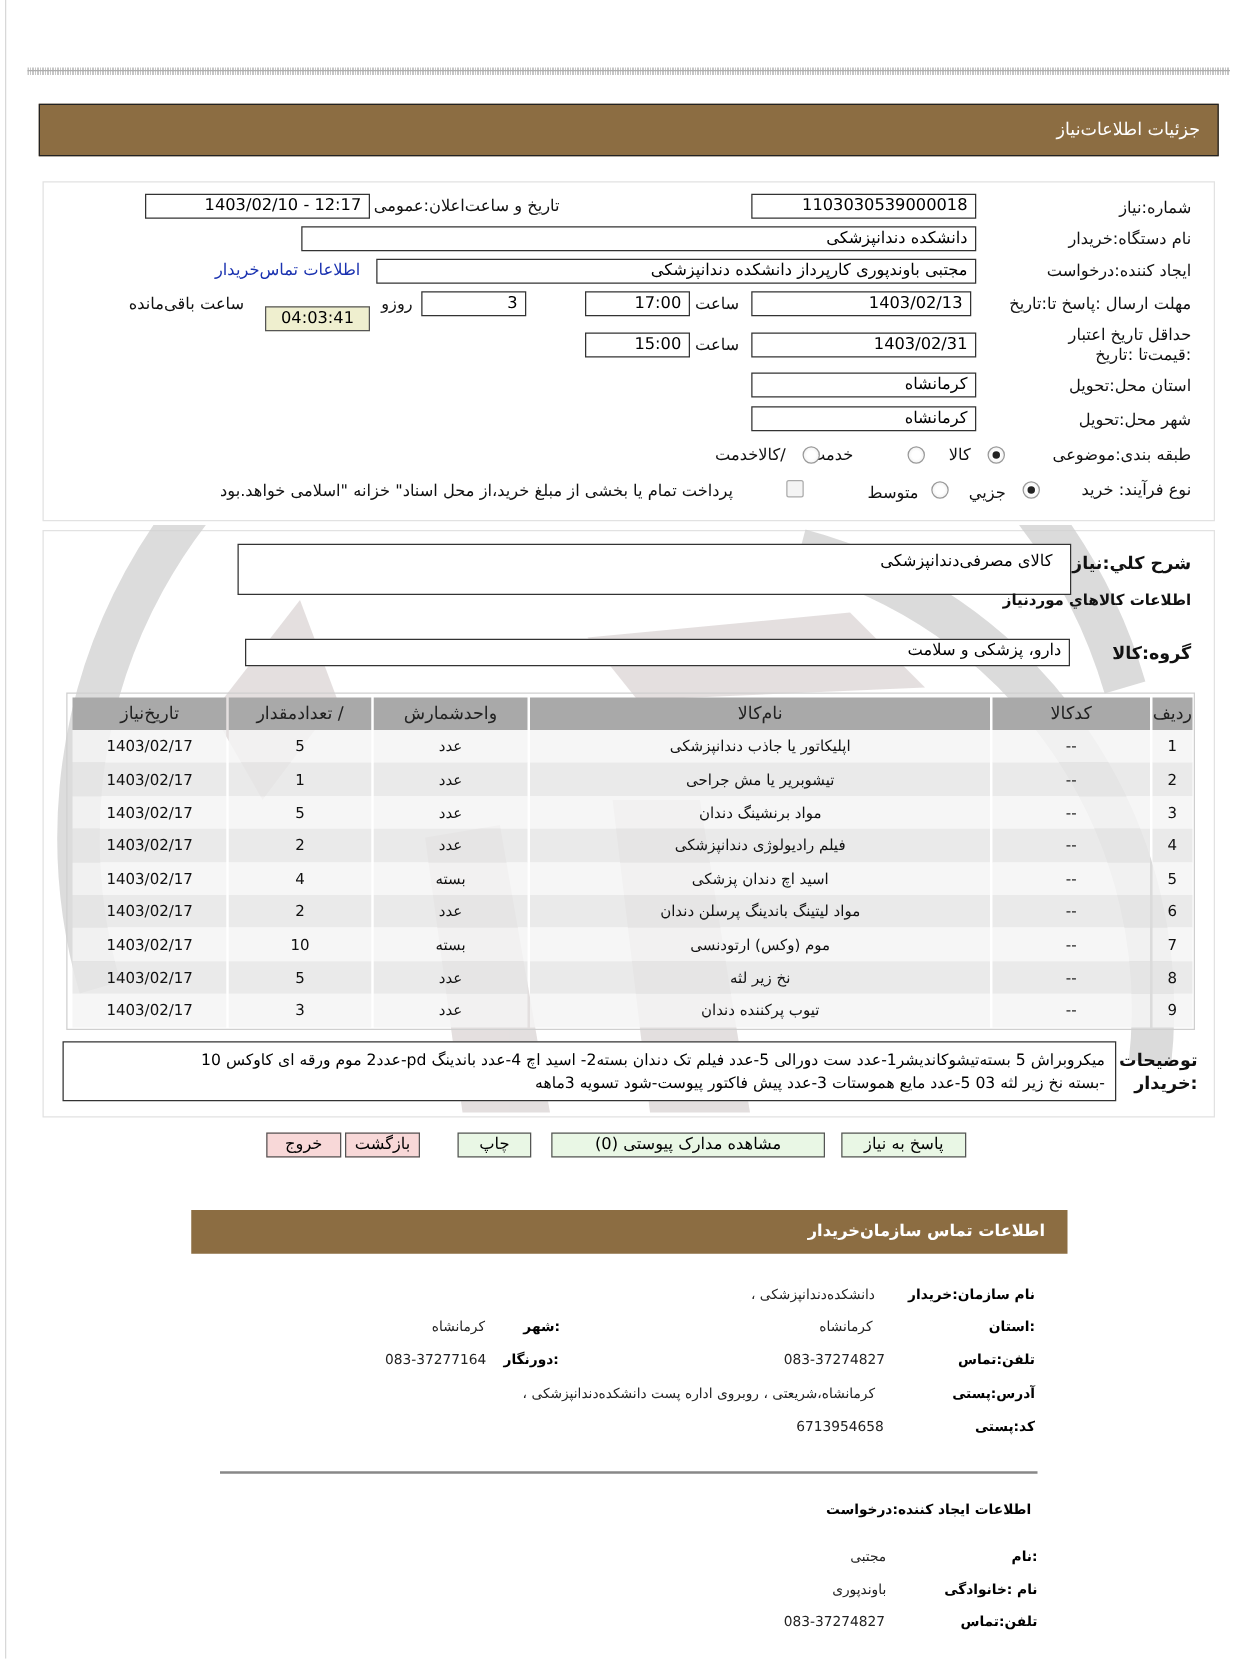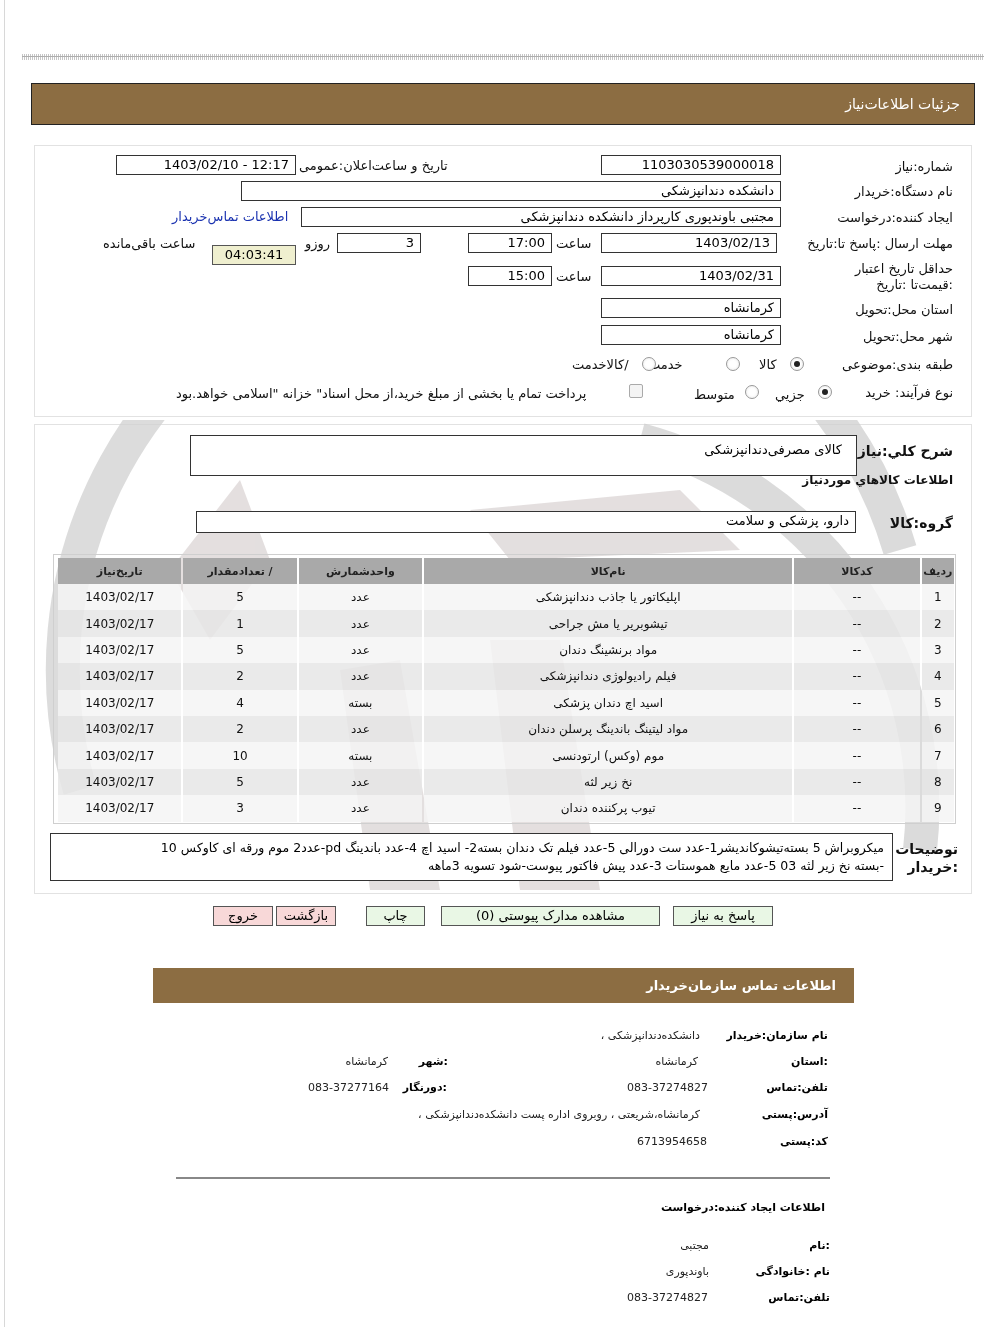--- a/index.html
+++ b/index.html
@@ -20,21 +20,21 @@
   .box.timer { background: #efefcf; border-color: #555; text-align: center; }
   .link { position: absolute; color: #1a32b0; font-size: 13px; white-space: nowrap; }
   .radio { position: absolute; width: 14px; height: 14px; border-radius: 50%; border: 1px solid #999;
     background: radial-gradient(circle, #fff 40%, #e8e8e8 100%); }
   .radio.on::after { content: ""; position: absolute; left: 3px; top: 3px; width: 6px; height: 6px; border-radius: 50%; background: #222; }
   .chk { position: absolute; width: 14px; height: 14px; border: 1px solid #aaa; border-radius: 2px; background: #f4f4f4; }
   .bold { font-weight: bold; }
   
   .wm { position: absolute; left: 40px; top: 420px; width: 920px; height: 480px; pointer-events: none; }
   table.items { position: absolute; left: 56px; top: 558px; width: 900px; border-collapse: separate; border-spacing: 2px 0; font-size: 12px; direction: rtl; }
-  table.items th { background: #a9a9a9; color: #222; height: 26px; font-weight: bold; font-size: 11px; text-align: center; }
+  table.items th { background: #a9a9a9; color: #222; height: 26px; font-weight: normal; font-size: 14px; text-align: center; }
   table.items td { height: 26.4px; text-align: center; color: #111; }
   table.items tr.odd td { background: rgba(245,245,245,.85); }
   table.items tr.even td { background: rgba(230,230,230,.85); }
   .tblframe { position: absolute; left: 53px; top: 554px; width: 903px; height: 270px; border: 1px solid #cfcfcf; }
   .btn { position: absolute; height: 20px; border: 1px solid #555; font-size: 13px; text-align: center; line-height: 18px; }
   .btn.green { background: #e9f7e5; }
   .btn.red { background: #f8d8d8; }
   .sec2 { position: absolute; left: 153px; top: 968px; width: 701px; height: 35px; background: #8c6d42; color: #fff; font-size: 13px; font-weight: bold; }
   .sec2 .t { position: absolute; right: 18px; top: 10px; }
   .ct { position: absolute; font-size: 11px; white-space: nowrap; color: #222; }

